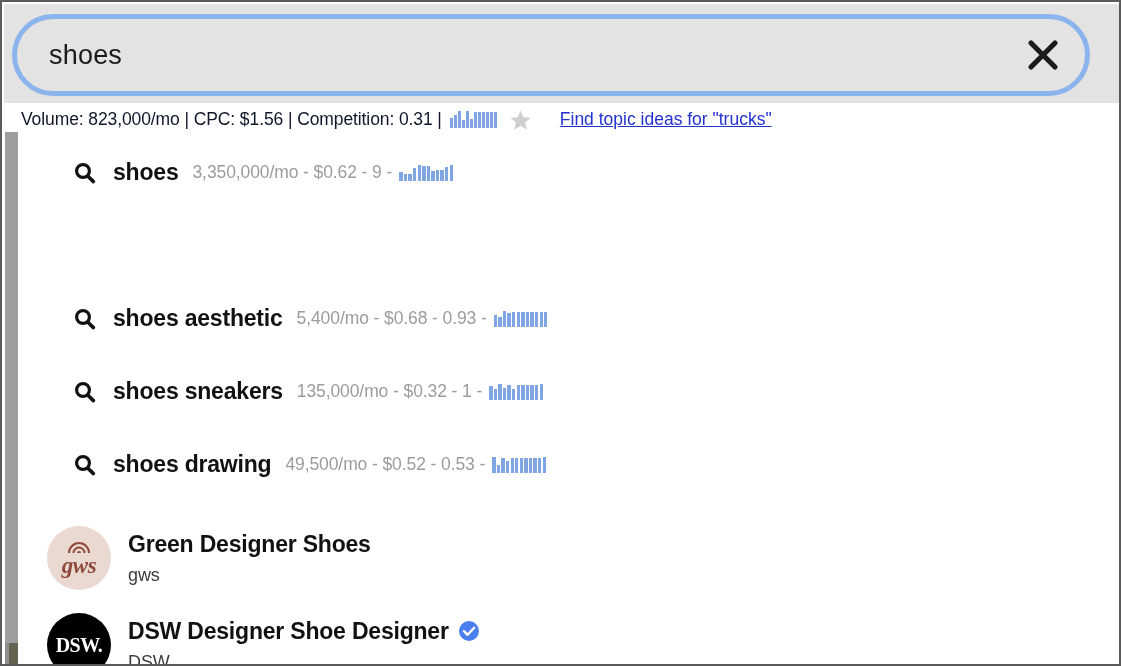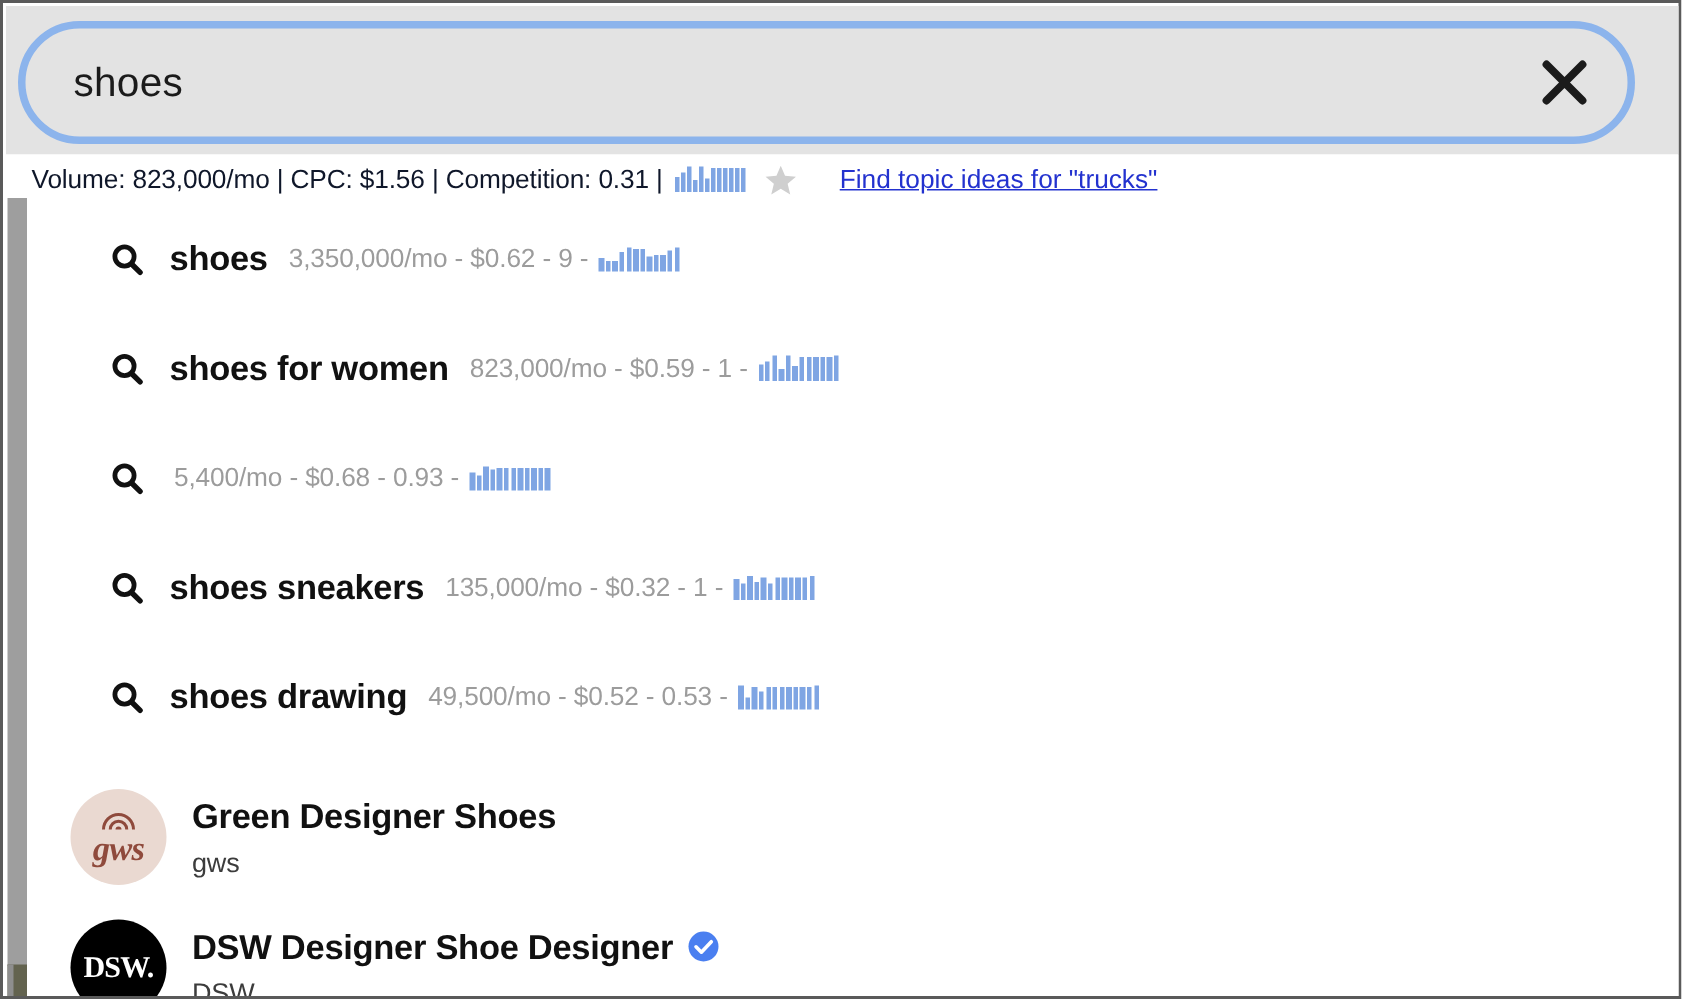--- a/index.html
+++ b/index.html
@@ -331,51 +331,28 @@
           <i style="height: 16px; width: 3.4px;"></i>
           <i style="height: 15px; width: 3.4px;"></i>
           <i style="height: 15px; width: 3.4px;"></i>
           <i style="height: 10px; width: 3.4px;"></i>
           <i style="height: 11px; width: 3.4px;"></i>
           <i style="height: 11px; width: 3.4px;"></i>
           <i style="height: 14px; width: 3.4px;"></i>
           <i style="height: 16px; width: 3.4px;"></i>
         </span>
       </div>
-      <div class="kw-row" style="top: 73px;">
-        <span class="kw-icon">
-          <svg width="24" height="24" viewBox="0 0 24 24" aria-hidden="true">
-            <circle cx="10" cy="10" r="6.4" fill="none" stroke="#111" stroke-width="3.2"></circle>
-            <path d="M14.9 15.2 L20.4 20.6" stroke="#111" stroke-width="3.6" stroke-linecap="round"></path>
-          </svg>
-        </span>
-        <span class="kw-term">shoes for women</span>
-        <span class="kw-stats">823,000/mo - $0.59 - 1 -</span>
-        <span class="kw-spark">
-          <i style="height: 11px; width: 3.4px;"></i>
-          <i style="height: 13px; width: 3.4px;"></i>
-          <i style="height: 17px; width: 3.4px;"></i>
-          <i style="height: 8px; width: 3.4px;"></i>
-          <i style="height: 17px; width: 3.4px;"></i>
-          <i style="height: 10px; width: 3.4px;"></i>
-          <i style="height: 16px; width: 3.4px;"></i>
-          <i style="height: 16px; width: 3.4px;"></i>
-          <i style="height: 16px; width: 3.4px;"></i>
-          <i style="height: 16px; width: 3.4px;"></i>
-          <i style="height: 16px; width: 3.4px;"></i>
-          <i style="height: 17px; width: 3.4px;"></i>
-        </span>
-      </div>
       <div class="kw-row" style="top: 146px;">
         <span class="kw-icon">
           <svg width="24" height="24" viewBox="0 0 24 24" aria-hidden="true">
             <circle cx="10" cy="10" r="6.4" fill="none" stroke="#111" stroke-width="3.2"></circle>
             <path d="M14.9 15.2 L20.4 20.6" stroke="#111" stroke-width="3.6" stroke-linecap="round"></path>
           </svg>
         </span>
+        <span class="kw-term">shoes aesthetic</span>
         <span class="kw-stats">5,400/mo - $0.68 - 0.93 -</span>
         <span class="kw-spark">
           <i style="height: 12px; width: 3.4px;"></i>
           <i style="height: 10px; width: 3.4px;"></i>
           <i style="height: 16px; width: 3.4px;"></i>
           <i style="height: 14px; width: 3.4px;"></i>
           <i style="height: 15px; width: 3.4px;"></i>
           <i style="height: 15px; width: 3.4px;"></i>
           <i style="height: 15px; width: 3.4px;"></i>
           <i style="height: 15px; width: 3.4px;"></i>

